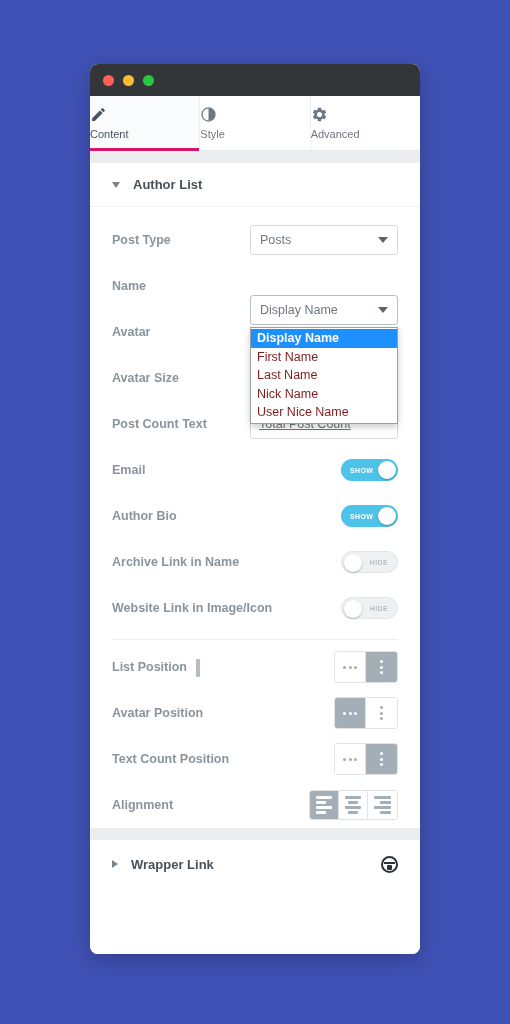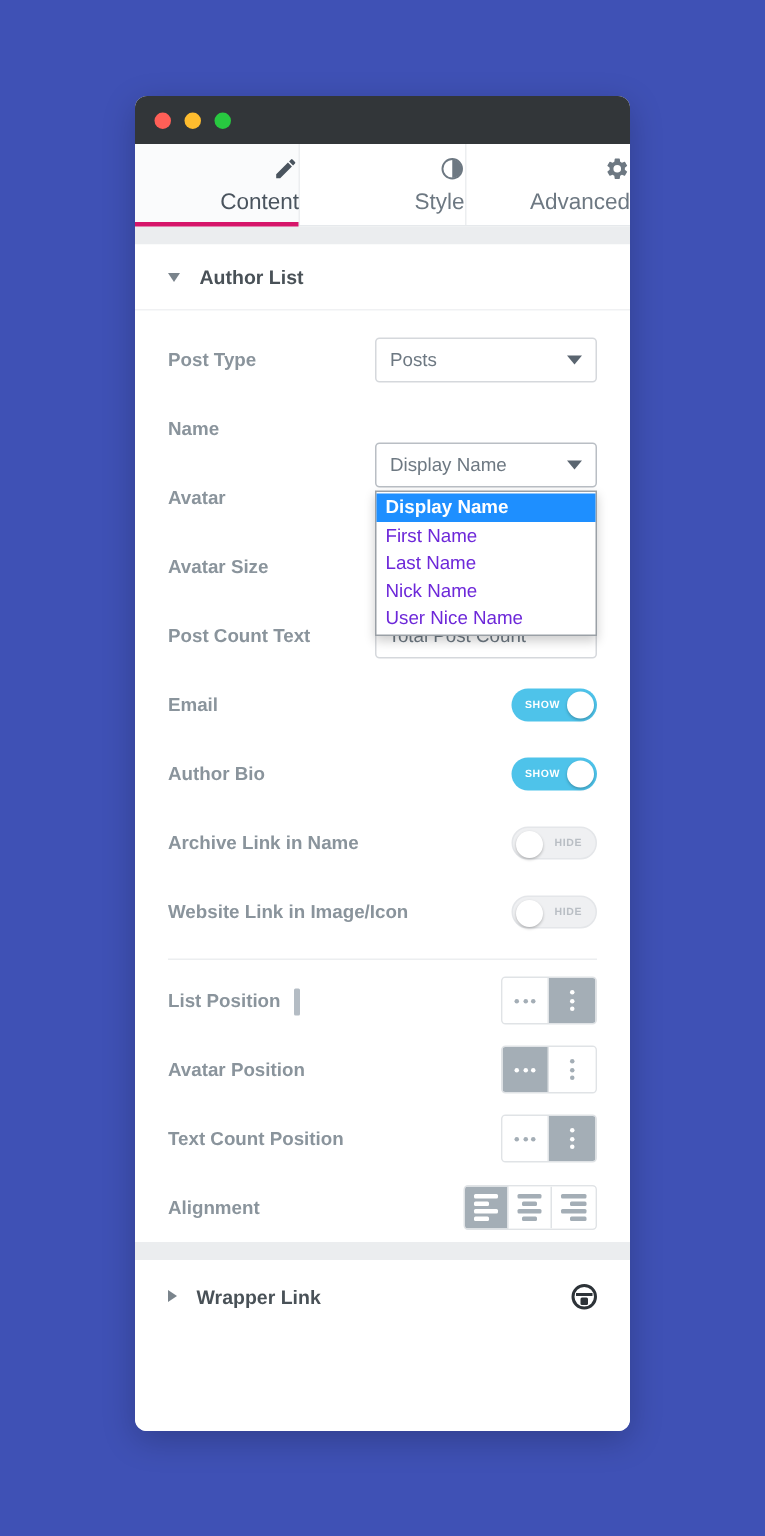--- a/index.html
+++ b/index.html
@@ -48,22 +48,22 @@
   .ico-grid { width: 18px; display: grid; grid-template-columns: repeat(3,1fr); gap: 2px; }
   .ico-grid i { display: block; width: 4px; height: 4px; background: #fff; }
 
   
   .tabs {
     flex: 0 0 55px; display: flex; background: #fff;
     border-bottom: 1px solid #e6e9ec;
   }
   .tab {
     flex: 1; display: flex; flex-direction: column;
-    align-items: flex-end; justify-content: center; gap: 5px;
-    font-size: 15px; color: #6d7882; position: relative;
+    align-items: flex-start; justify-content: center; gap: 5px;
+    font-size: 11px; color: #6d7882; position: relative;
     border-right: 1px solid #eceef0;
   }
   .tab:last-child { border-right: none; }
   .tab.active { background: #fafbfc; color: #4a545e; }
   .tab.active::after {
     content: ""; position: absolute; left: 0; right: 0; bottom: -1px;
     height: 3px; background: #d6156a;
   }
   .tab svg { display: block; }
 
@@ -106,35 +106,35 @@
   }
   .select.open { border-color: #b9bec4; margin-top: 48px; }
 
   .options {
     position: absolute; left: -1px; top: 31px; width: 148px;
     background: #fff; border: 1px solid #9aa0a6;
     box-shadow: 0 3px 7px rgba(0,0,0,.20); z-index: 40;
     padding: 1px 0;
   }
   .opt {
-    font-size: 12.5px; color: #6d28d9; padding: 1px 6px;
+    font-size: 12.5px; color: #7f1d1d; padding: 1px 6px;
     line-height: 16.5px; white-space: nowrap;
   }
   .opt.selected { background: #1e8fff; color: #fff; font-weight: bold; }
 
   
   .textfield {
     display: flex; width: 148px; height: 30px;
     border: 1px solid #d5d8dc; border-radius: 3px; overflow: hidden;
     background: #fff;
   }
   .textfield input {
     flex: 1; border: none; outline: none; padding: 0 8px;
     font-size: 12.5px; color: #6d7882;
-    font-family: "Liberation Sans", sans-serif; background: transparent;
+    font-family: "Liberation Sans", sans-serif; background: transparent; text-decoration: underline;
   }
 
   
   .switch {
     width: 57px; height: 22px; border-radius: 11px; position: relative;
     display: flex; align-items: center;
   }
   .switch .knob {
     position: absolute; width: 18px; height: 18px; border-radius: 50%;
     background: #fff; top: 2px; box-shadow: 0 1px 2px rgba(0,0,0,.25);

